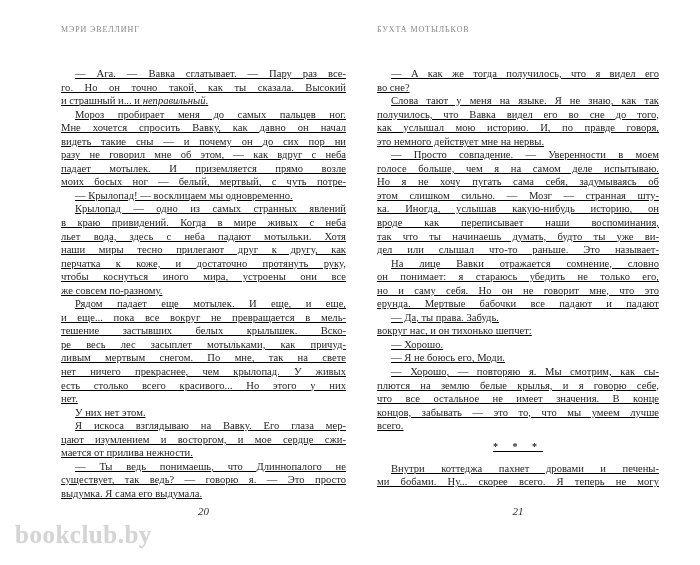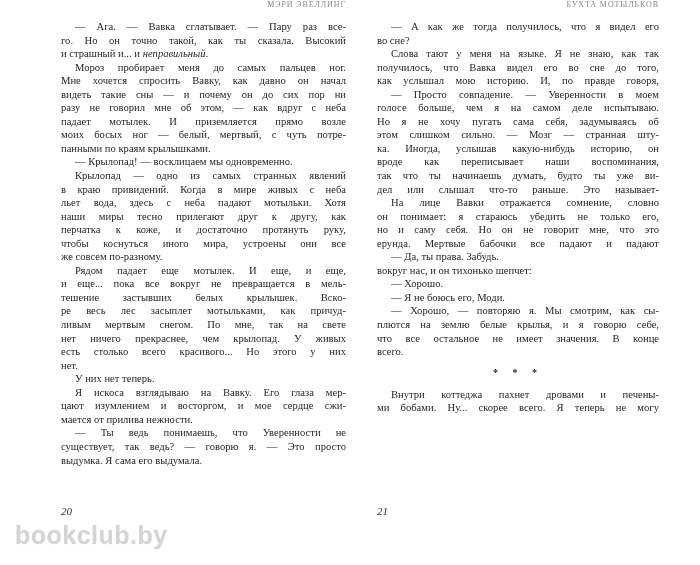--- a/index.html
+++ b/index.html
@@ -16,29 +16,31 @@
   }
   .page {
     position: absolute;
     top: 0;
     height: 565px;
   }
   .page--left  { left: 61px;  width: 285px; }
   .page--right { left: 377px; width: 282px; }
 
   .page-header {
+    margin-top: 25px;
     height: 10px;
-    text-align: right;
+    text-align: left;
     font-size: 8px;
     line-height: 10px;
     letter-spacing: 0.9px;
     color: #868686;
   }
   .lines {
-    margin-top: 10px;
+    margin-top: 32px;
+    text-decoration: underline;
   }
   .line {
     font-size: 10.6px;
     line-height: 13.55px;
     height: 13.55px;
     overflow: hidden;
     color: #262626;
     text-align: justify;
     text-align-last: justify;
   }
@@ -54,30 +56,30 @@
     font-weight: 700;
     font-size: 10px;
     letter-spacing: 6px;
     color: #262626;
   }
   .page-number {
     position: absolute;
     top: 505px;
     left: 0;
     width: 100%;
-    text-align: left;
+    text-align: center;
     font-size: 11px;
     font-style: italic;
     color: #2d2d2d;
   }
   .watermark {
     position: absolute;
     left: 15px;
     top: 521px;
-    font-family: Liberation Sans, sans-serif;
+    font-family: Liberation Serif, serif;
     font-weight: 700;
     font-size: 25px;
     letter-spacing: 0.5px;
     color: #d4d4d4;
     text-shadow: 0 0 1px #f2f2f2, 0 1px 0 #fbfbfb, 0 -1px 0 #fbfbfb;
   }
 </style>
 </head>
 <body>
 
@@ -86,75 +88,76 @@
   <div class="lines">
       <div class="line indent">— Ага. — Вавка сглатывает. — Пару раз все-</div>
       <div class="line">го. Но он точно такой, как ты сказала. Высокий</div>
       <div class="line end"><span>и страшный и... и </span><span class="it">неправильный</span><span>.</span></div>
       <div class="line indent">Мороз пробирает меня до самых пальцев ног.</div>
       <div class="line">Мне хочется спросить Вавку, как давно он начал</div>
       <div class="line">видеть такие сны — и почему он до сих пор ни</div>
       <div class="line">разу не говорил мне об этом, — как вдруг с неба</div>
       <div class="line">падает мотылек. И приземляется прямо возле</div>
       <div class="line">моих босых ног — белый, мертвый, с чуть потре-</div>
-      <div class="line end">панными по краям крылышками.</div>
       <div class="line indent end">— Крылопад! — восклицаем мы одновременно.</div>
       <div class="line indent">Крылопад — одно из самых странных явлений</div>
       <div class="line">в краю привидений. Когда в мире живых с неба</div>
       <div class="line">льет вода, здесь с неба падают мотыльки. Хотя</div>
       <div class="line">наши миры тесно прилегают друг к другу, как</div>
       <div class="line">перчатка к коже, и достаточно протянуть руку,</div>
       <div class="line">чтобы коснуться иного мира, устроены они все</div>
       <div class="line end">же совсем по-разному.</div>
       <div class="line indent">Рядом падает еще мотылек. И еще, и еще,</div>
       <div class="line">и еще... пока все вокруг не превращается в мель-</div>
       <div class="line">тешение застывших белых крылышек. Вско-</div>
       <div class="line">ре весь лес засыплет мотыльками, как причуд-</div>
       <div class="line">ливым мертвым снегом. По мне, так на свете</div>
       <div class="line">нет ничего прекраснее, чем крылопад. У живых</div>
       <div class="line">есть столько всего красивого... Но этого у них</div>
       <div class="line end">нет.</div>
-      <div class="line indent end">У них нет теперь.</div>
+      <div class="line indent end">У них нет этом.</div>
       <div class="line indent">Я искоса взглядываю на Вавку. Его глаза мер-</div>
       <div class="line">цают изумлением и восторгом, и мое сердце сжи-</div>
       <div class="line end">мается от прилива нежности.</div>
-      <div class="line indent">— Ты ведь понимаешь, что Уверенности не</div>
+      <div class="line indent">— Ты ведь понимаешь, что Длиннопалого не</div>
       <div class="line">существует, так ведь? — говорю я. — Это просто</div>
       <div class="line end">выдумка. Я сама его выдумала.</div>
     </div>
   <div class="page-number">20</div>
 </div>
 
 <div class="page page--right">
   <div class="page-header">БУХТА МОТЫЛЬКОВ</div>
   <div class="lines">
       <div class="line indent">— А как же тогда получилось, что я видел его</div>
       <div class="line end">во сне?</div>
       <div class="line indent">Слова тают у меня на языке. Я не знаю, как так</div>
       <div class="line">получилось, что Вавка видел его во сне до того,</div>
       <div class="line">как услышал мою историю. И, по правде говоря,</div>
+      <div class="line end">это немного действует мне на нервы.</div>
       <div class="line indent">— Просто совпадение. — Уверенности в моем</div>
       <div class="line">голосе больше, чем я на самом деле испытываю.</div>
       <div class="line">Но я не хочу пугать сама себя, задумываясь об</div>
       <div class="line">этом слишком сильно. — Мозг — странная шту-</div>
       <div class="line">ка. Иногда, услышав какую-нибудь историю, он</div>
       <div class="line">вроде как переписывает наши воспоминания,</div>
       <div class="line">так что ты начинаешь думать, будто ты уже ви-</div>
       <div class="line">дел или слышал что-то раньше. Это называет-</div>
       <div class="line indent">На лице Вавки отражается сомнение, словно</div>
       <div class="line">он понимает: я стараюсь убедить не только его,</div>
       <div class="line">но и саму себя. Но он не говорит мне, что это</div>
       <div class="line">ерунда. Мертвые бабочки все падают и падают</div>
       <div class="line indent end">— Да, ты права. Забудь.</div>
       <div class="line end">вокруг нас, и он тихонько шепчет:</div>
       <div class="line indent end">— Хорошо.</div>
       <div class="line indent end">— Я не боюсь его, Моди.</div>
       <div class="line indent">— Хорошо, — повторяю я. Мы смотрим, как сы-</div>
       <div class="line">плются на землю белые крылья, и я говорю себе,</div>
       <div class="line">что все остальное не имеет значения. В конце</div>
+      <div class="line">концов, забывать — это то, что мы умеем лучше</div>
       <div class="line end">всего.</div>
       <div class="sep">* * *</div>
       <div class="line indent">Внутри коттеджа пахнет дровами и печены-</div>
       <div class="line">ми бобами. Ну... скорее всего. Я теперь не могу</div>
     </div>
   <div class="page-number">21</div>
 </div>
 
 <div class="watermark">bookclub.by</div>
 

